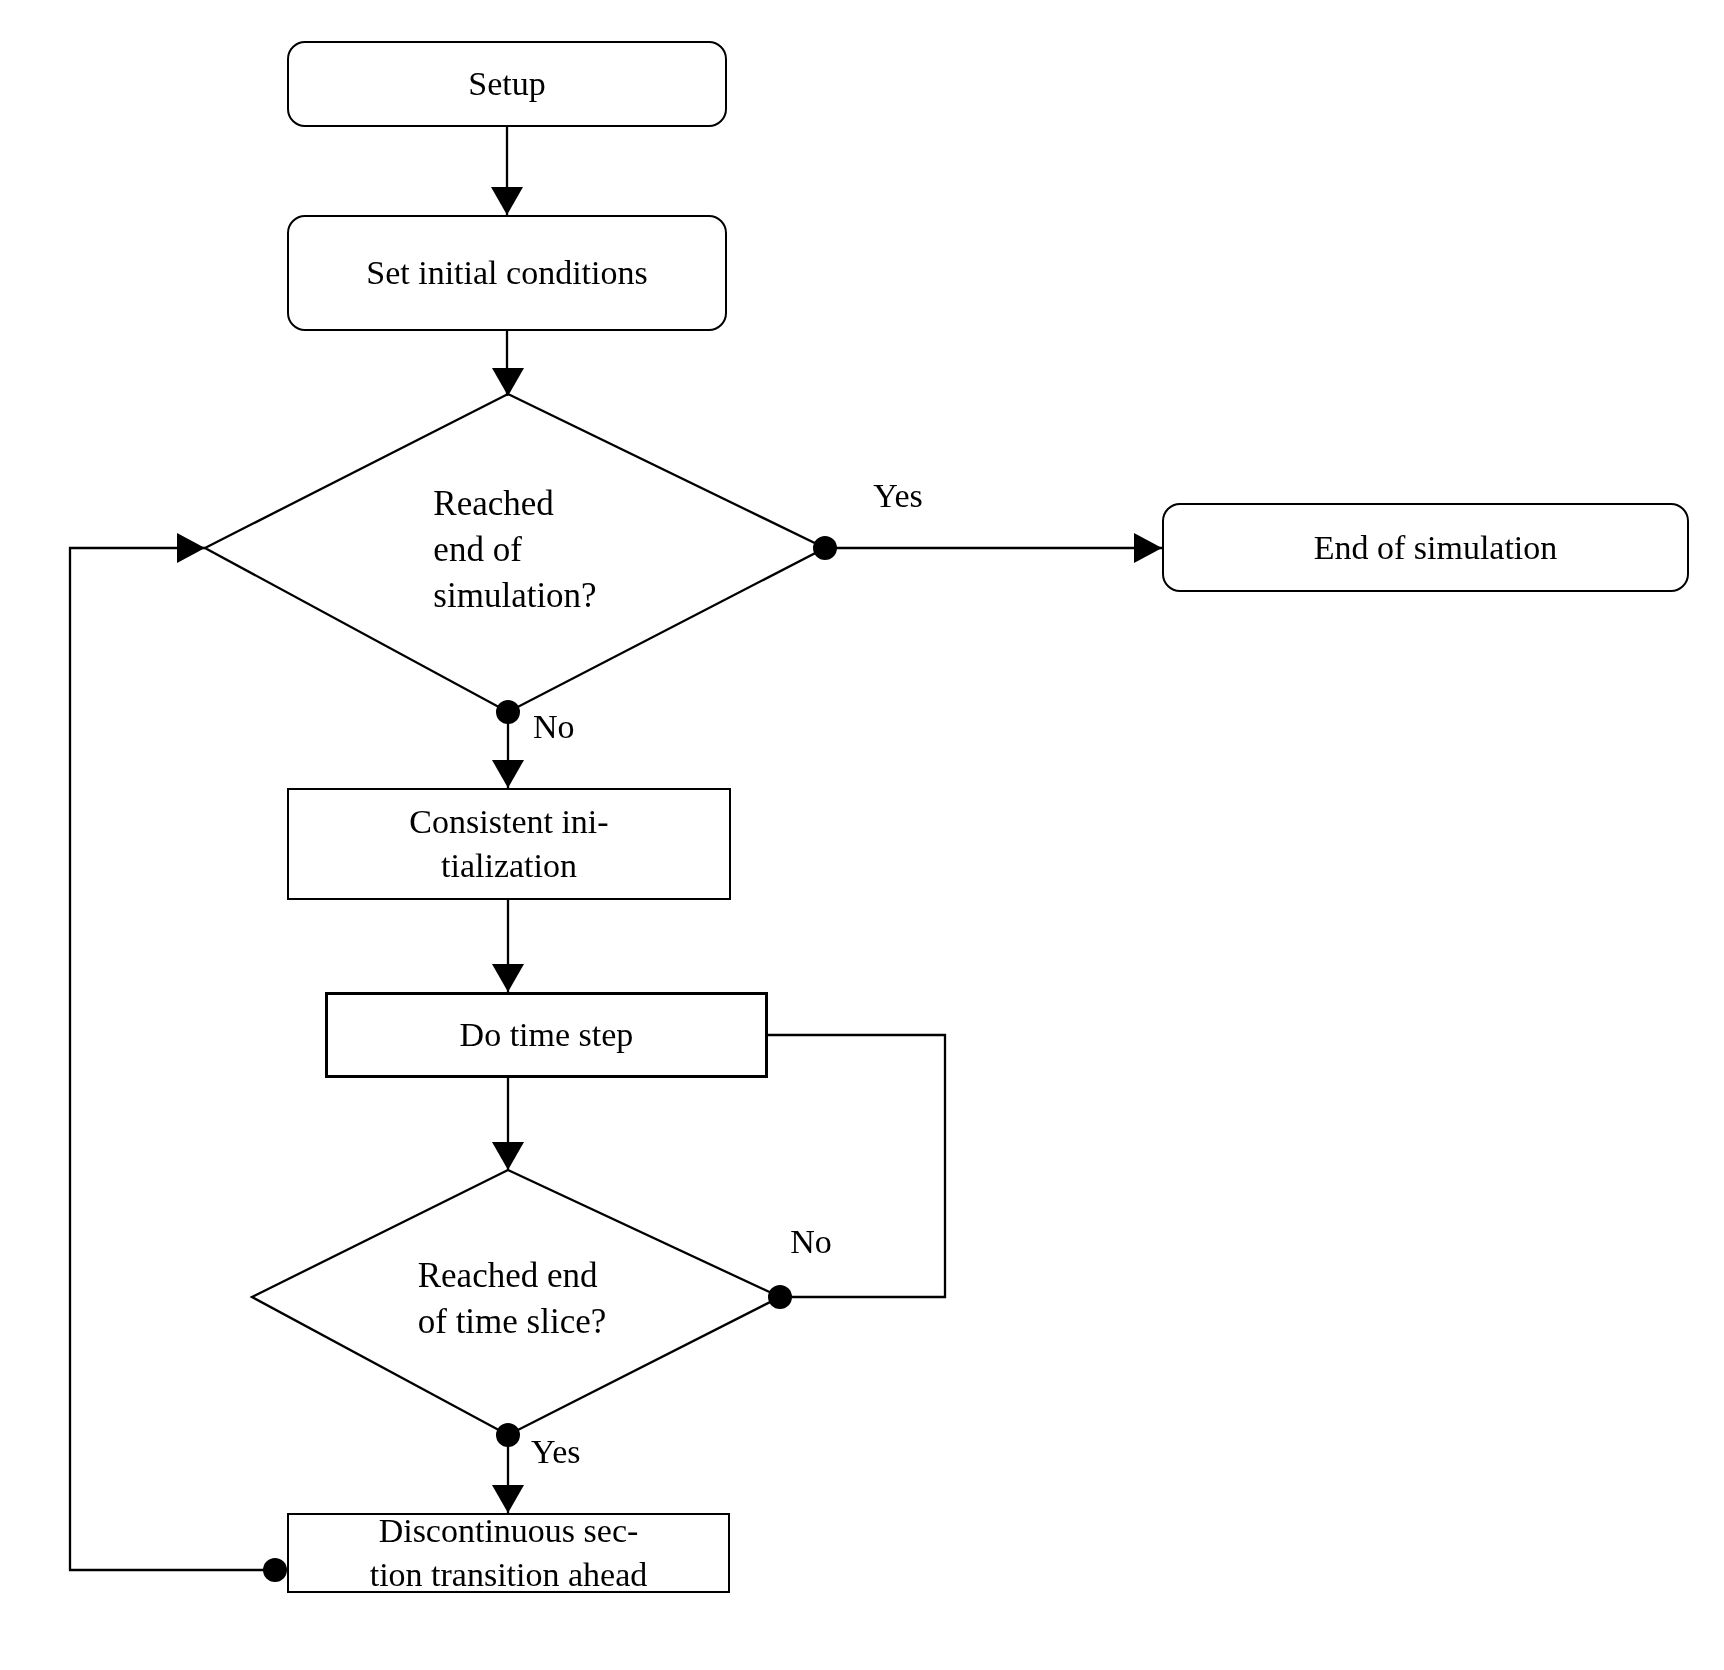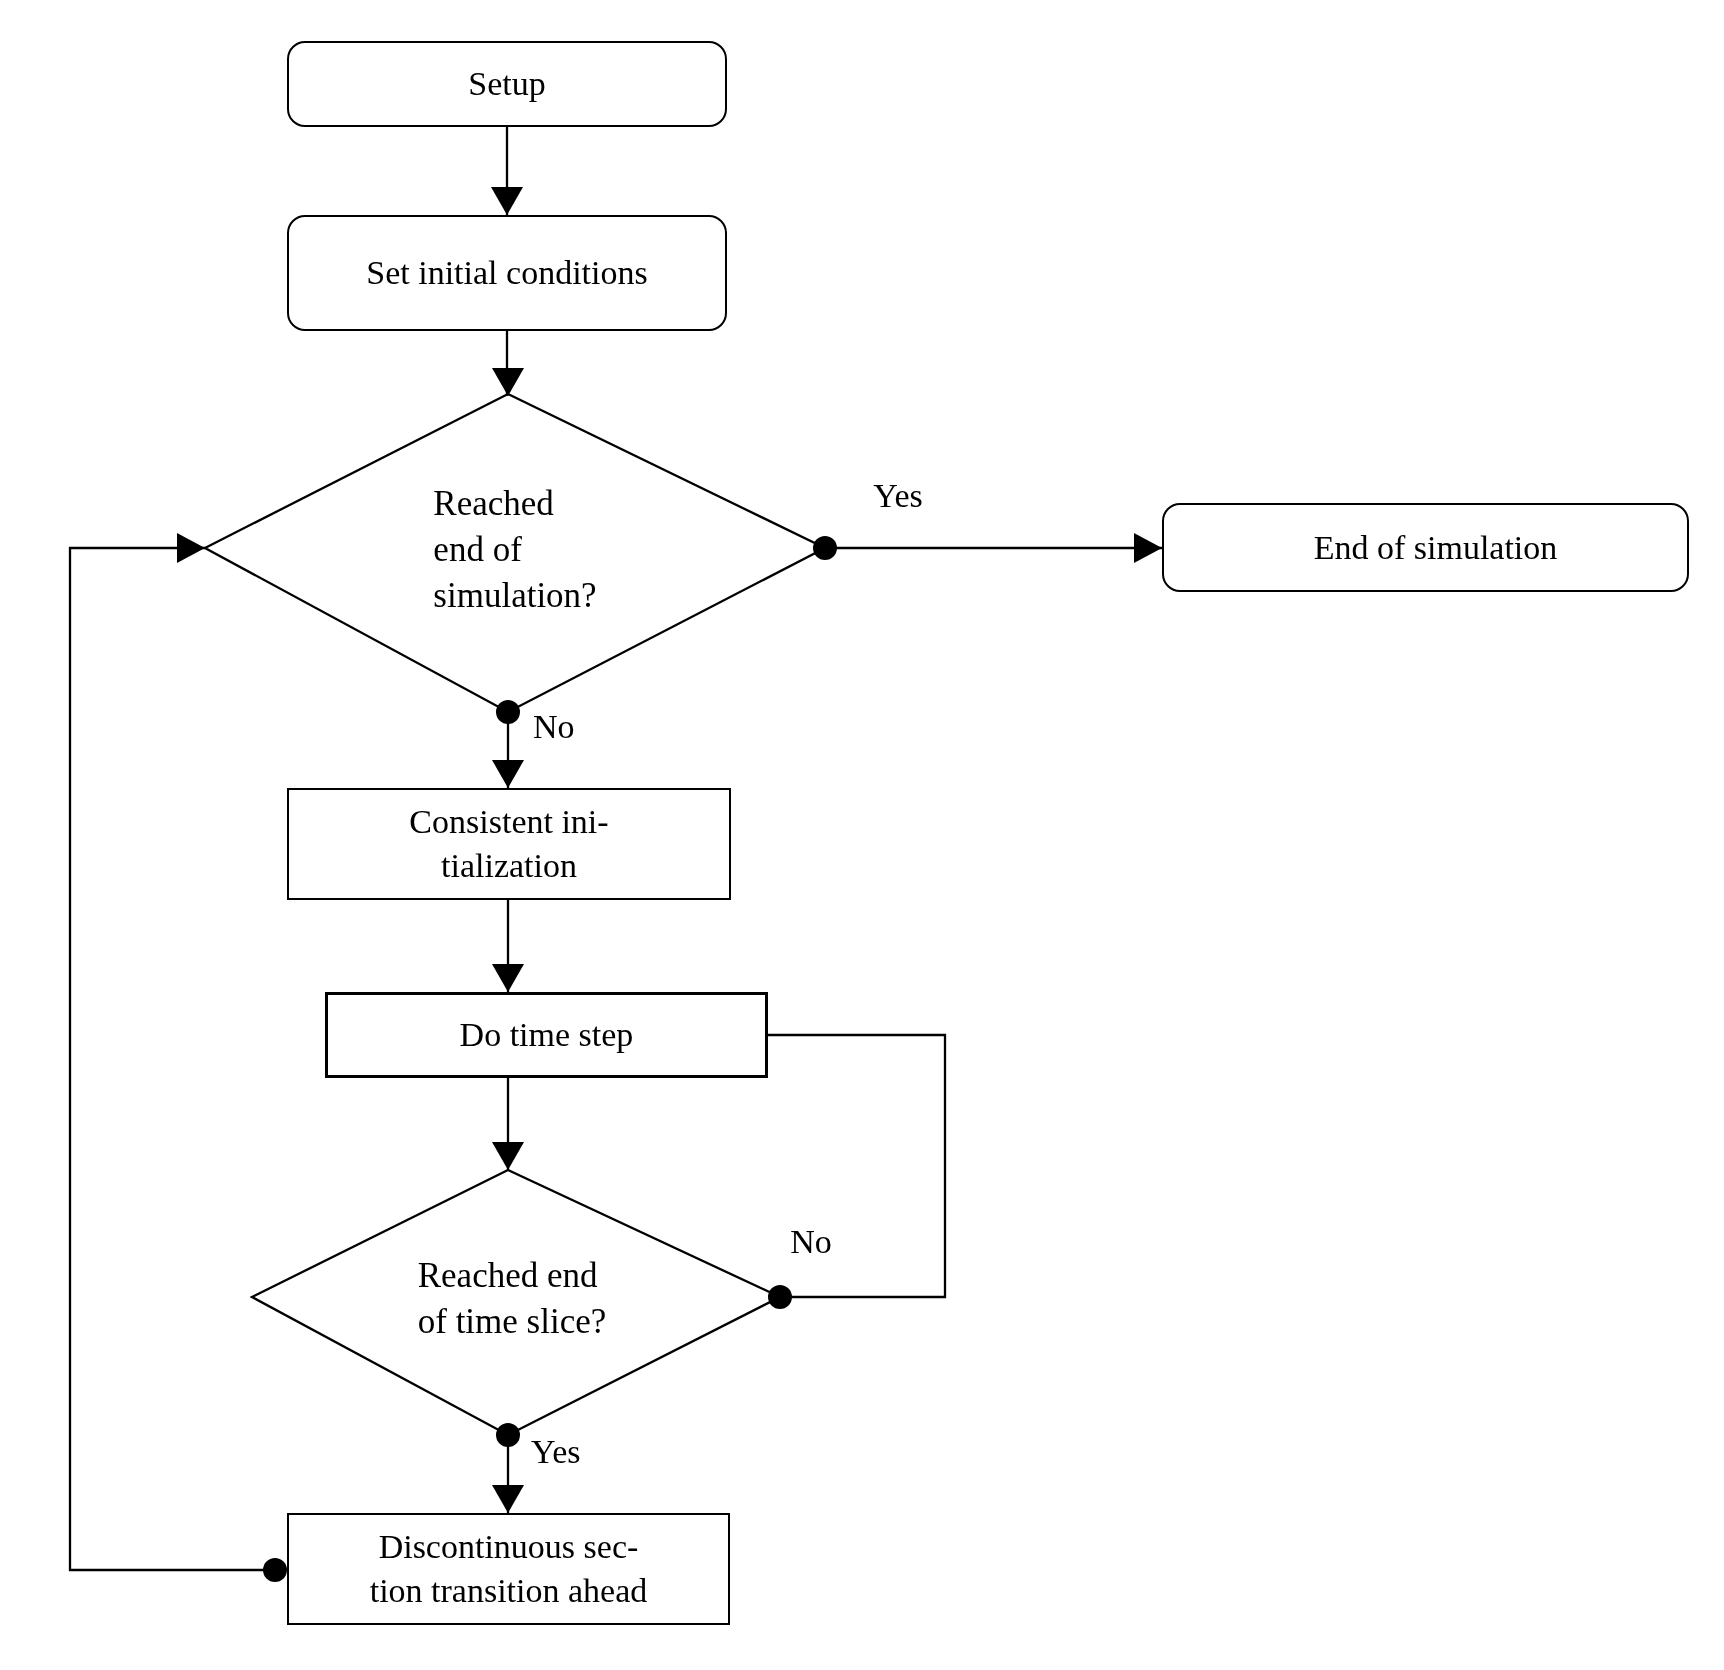--- a/index.html
+++ b/index.html
@@ -105,21 +105,21 @@
     <div>
       <span>Consistent ini-</span>
       <span>tialization</span>
     </div>
   </div>
 
   <div class="node bold-border" style="left:287px; top:992px; width:443px; height:86px;margin-left:38px;">
     <span>Do time step</span>
   </div>
 
-  <div class="node line-block" style="left:287px; top:1513px; width:443px; height:112px;">
+  <div class="node line-block" style="left:287px; top:1513px; width:443px; height:80px;">
     <div>
       <span>Discontinuous sec-</span>
       <span>tion transition ahead</span>
     </div>
   </div>
 
   <div class="diamond-label line-block" style="left:515px; top:550px;">
     <span>Reached</span>
     <span>end of</span>
     <span>simulation?</span>

